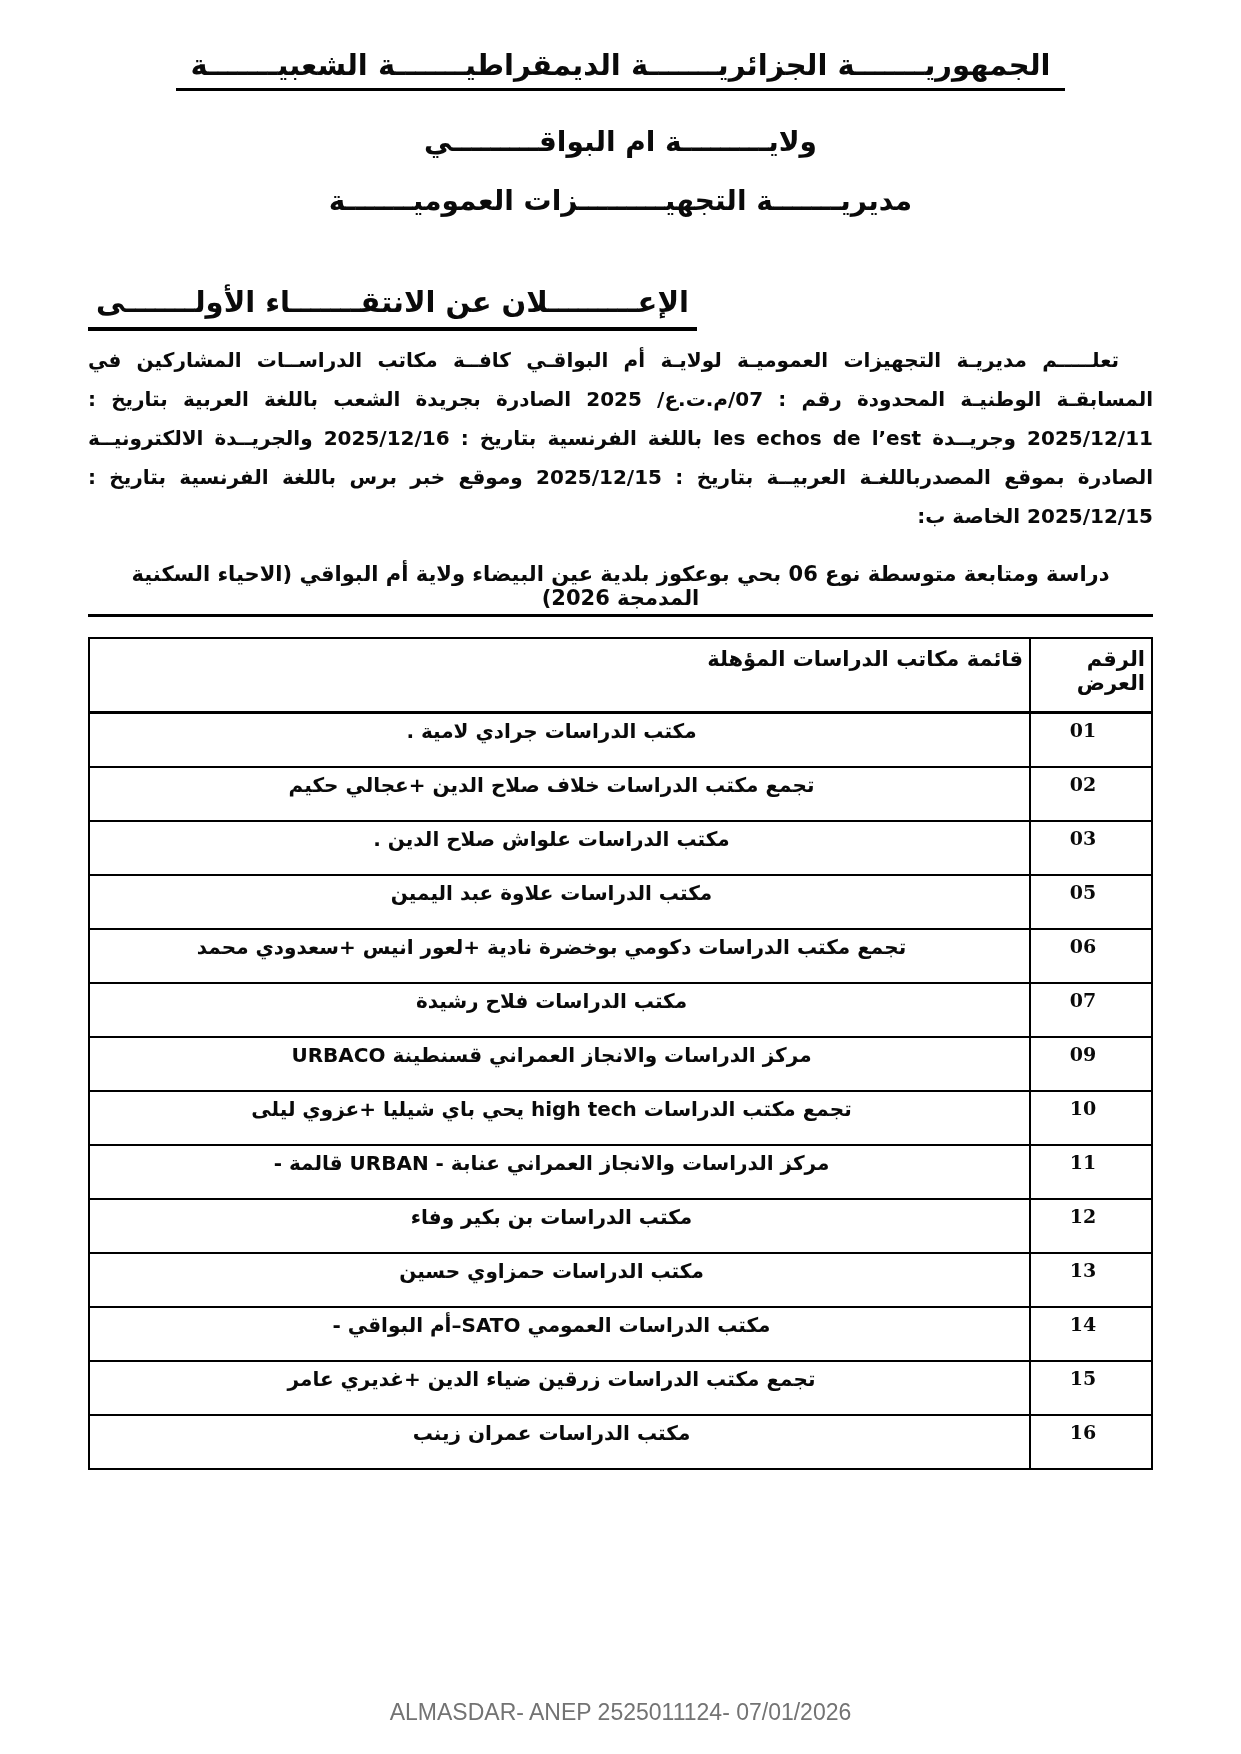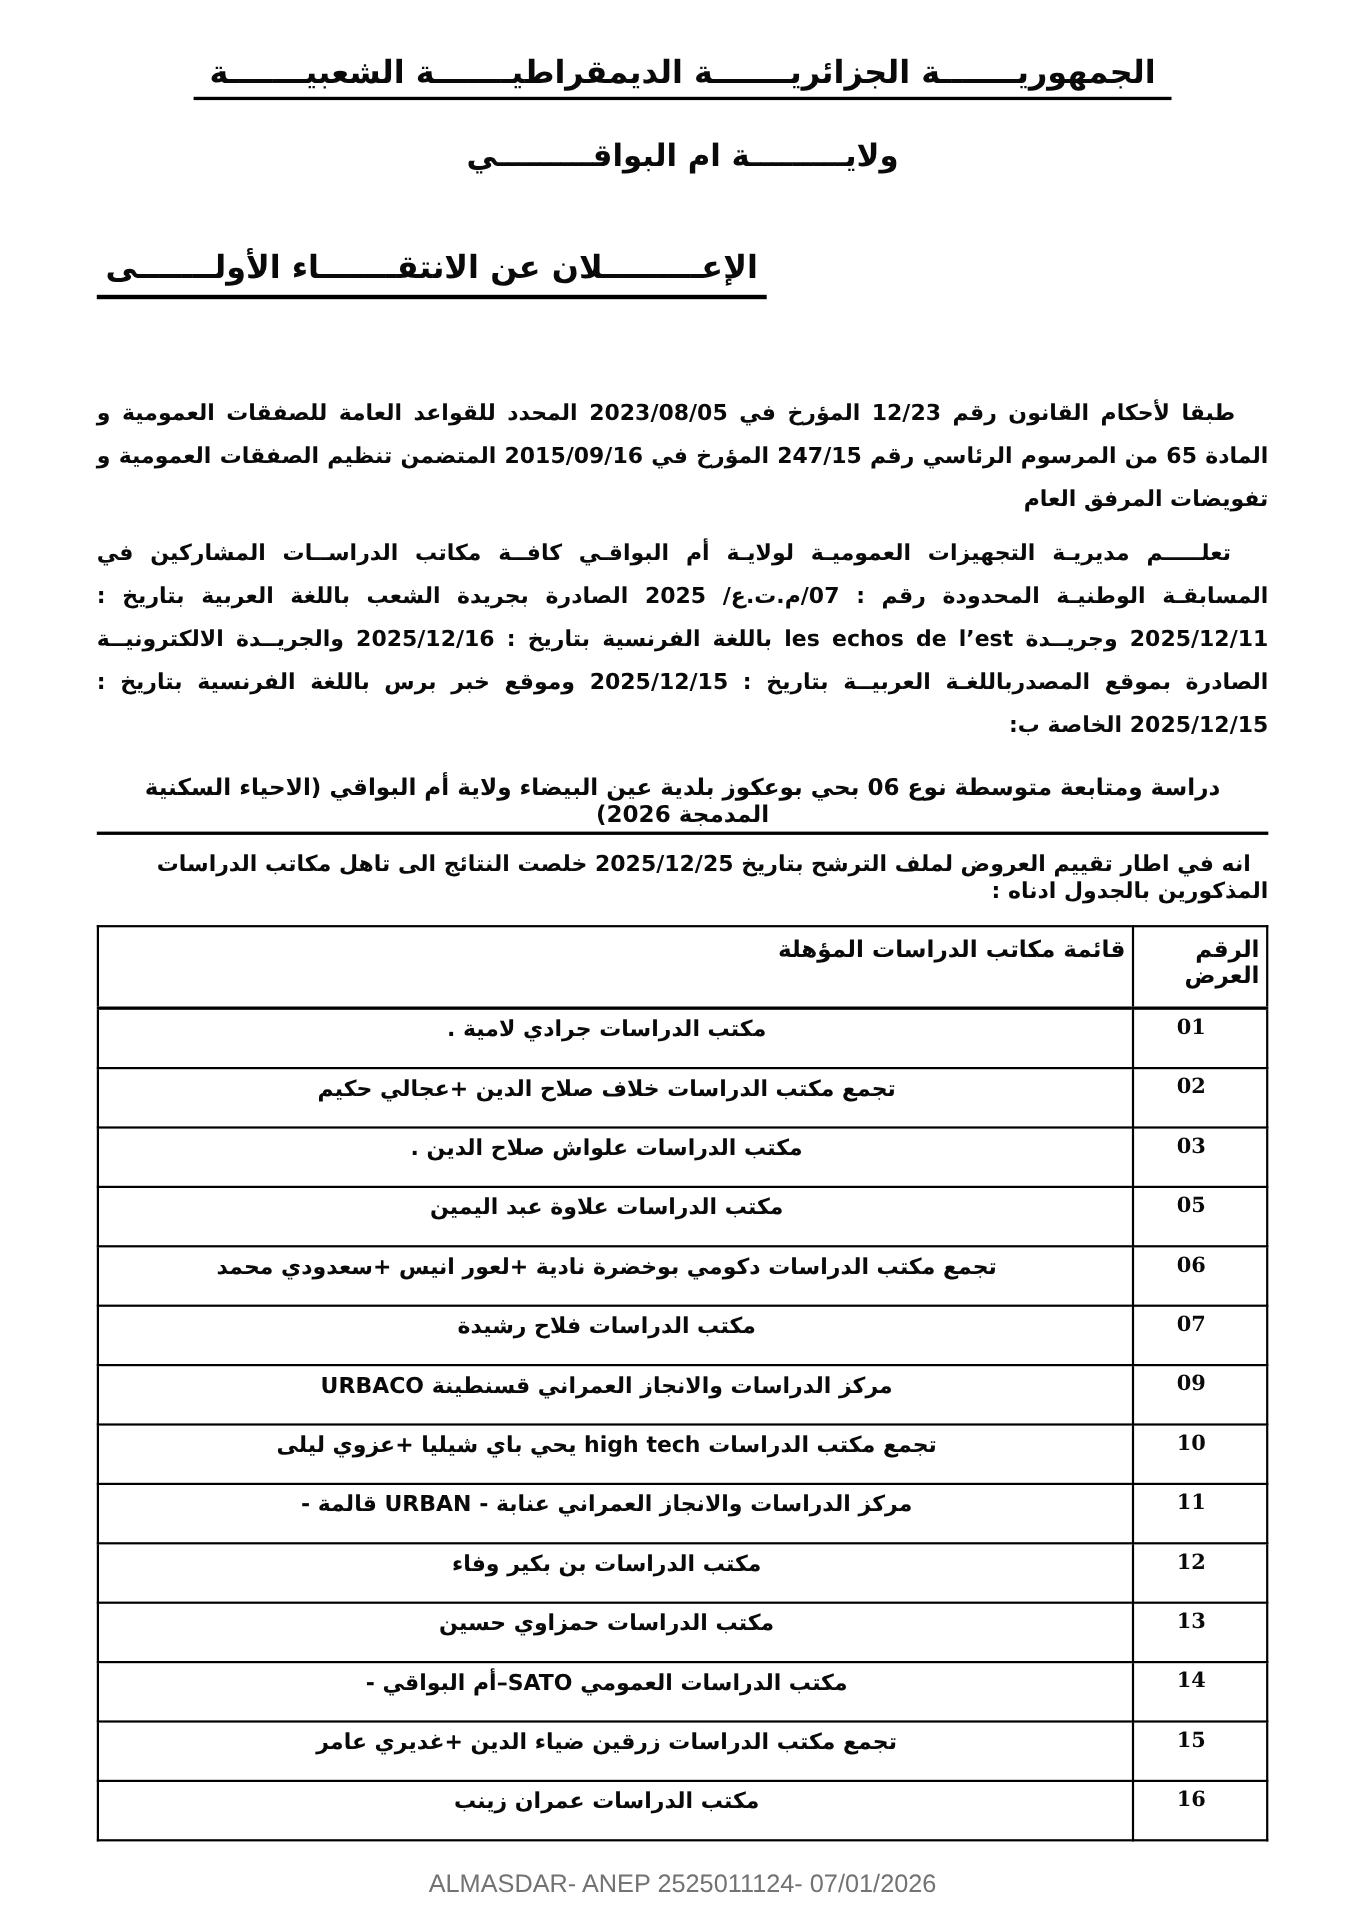--- a/index.html
+++ b/index.html
@@ -60,35 +60,34 @@
 </head>
 <body>
 
 <div class="page">
 
   <div class="doc-header">
     <div>
       <span class="republic-line">الجمهوريـــــــة الجزائريـــــــة الديمقراطيـــــــة الشعبيـــــــة</span>
     </div>
     <div class="wilaya-line">ولايـــــــــة ام البواقـــــــــي</div>
+    <div class="directorate-line">مديريـــــــة التجهيـــــــــزات العموميـــــــة</div>
   </div>
 
   <div class="title-wrap">
     <span class="doc-title">الإعـــــــــلان عن الانتقـــــــاء الأولـــــــى</span>
   </div>
 
-  <p class="para para-legal">طبقا لأحكام القانون رقم 12/23 المؤرخ في 2023/08/05 المحدد للقواعد العامة للصفقات العمومية و المادة 65 من المرسوم الرئاسي رقم 247/15 المؤرخ في 2015/09/16 المتضمن تنظيم الصفقات العمومية و تفويضات المرفق العام</p>
 
   <p class="para para-notice">تعلـــــم مديريـة التجهيزات العموميـة لولايـة أم البواقـي كافــة مكاتب الدراســات المشاركين في المسابقـة الوطنيـة المحدودة رقم : 07/م.ت.ع/ 2025 الصادرة بجريدة الشعب باللغة العربية بتاريخ : 2025/12/11 وجريــدة les echos de l’est باللغة الفرنسية بتاريخ : 2025/12/16 والجريــدة الالكترونيــة الصادرة بموقع المصدرباللغـة العربيــة بتاريخ : 2025/12/15 وموقع خبر برس باللغة الفرنسية بتاريخ : 2025/12/15 الخاصة ب:</p>
 
   <div class="subject-wrap">
     <span class="subject">دراسة ومتابعة متوسطة نوع 06 بحي بوعكوز  بلدية عين البيضاء ولاية أم البواقي (الاحياء السكنية المدمجة 2026)</span>
   </div>
 
-  <p class="intro">انه في اطار تقييم العروض لملف الترشح بتاريخ 2025/12/25 خلصت النتائج الى تاهل مكاتب الدراسات المذكورين بالجدول ادناه :</p>
 
   <table class="offices">
     <colgroup>
       <col class="c-num">
       <col class="c-office">
     </colgroup>
     <thead>
       <tr>
         <th>الرقم العرض</th>
         <th>قائمة مكاتب الدراسات المؤهلة</th>

